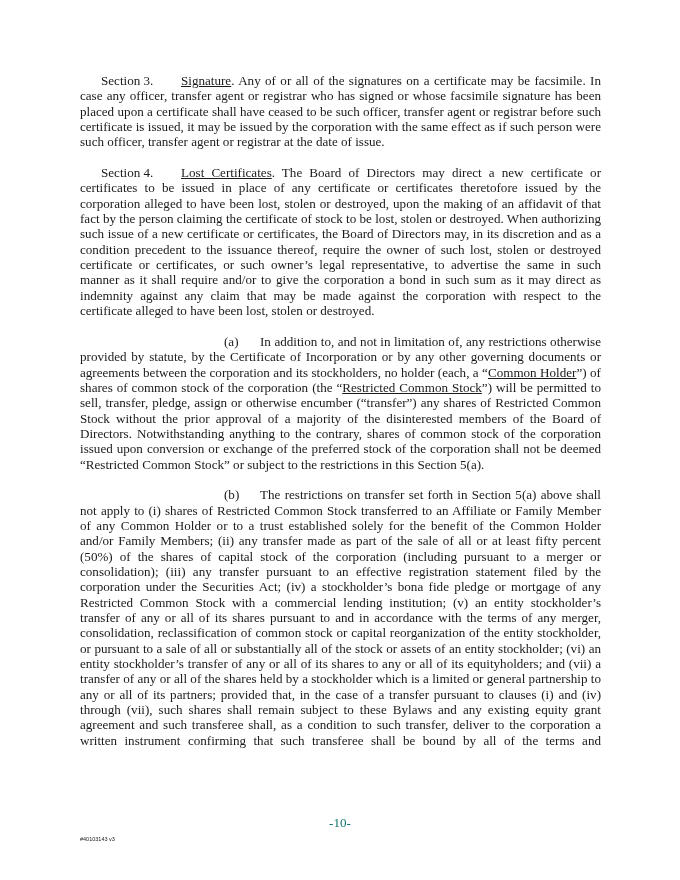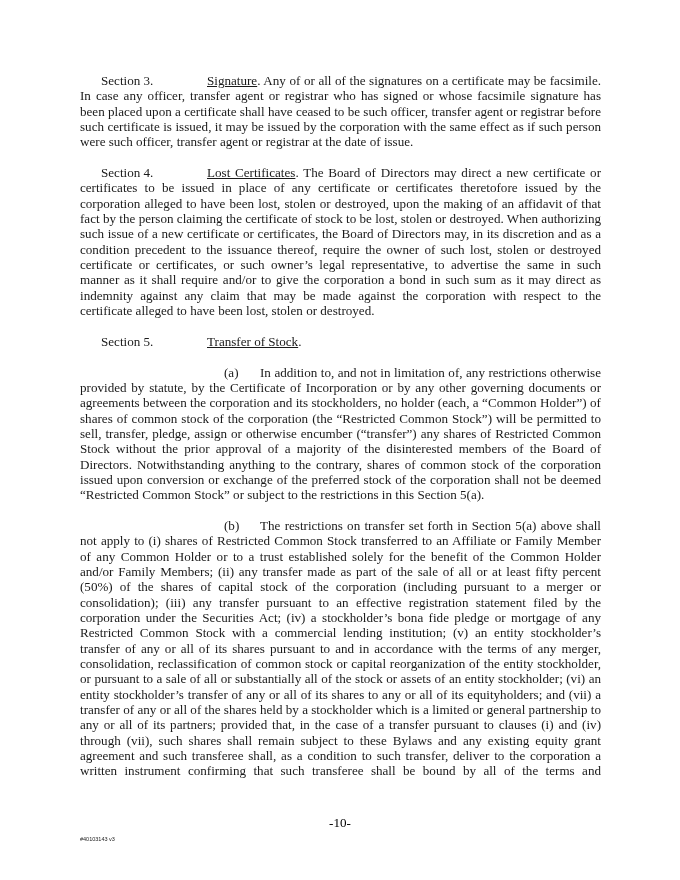--- a/index.html
+++ b/index.html
@@ -4,43 +4,42 @@
 <style>
   html, body { margin: 0; padding: 0; background: #ffffff; }
   body { width: 680px; height: 880px; position: relative; overflow: hidden; }
   .page {
     position: absolute; left: 80px; top: 73px; width: 521px;
     font-family: "Liberation Serif", serif; font-size: 13.1px; line-height: 15.35px;
     color: #1a1a1a;
   }
   .para { text-align: justify; margin: 0 0 15.35px 0; }
   .sec-num { display: inline-block; width: 80px; margin-left: 21px; }
-  .heading { text-decoration: underline; margin-left: 26px; }
+  .heading { text-decoration: underline; }
   .indent { display: inline-block; width: 144px; }
   .sublabel { display: inline-block; width: 36px; }
-  .u { }
+  .u { text-decoration: underline; }
   .sec5-head { margin: 0 0 15.35px 0; }
   .pagenum {
     position: absolute; left: 0; width: 680px; top: 815px; text-align: center;
-    font-family: "Liberation Serif", serif; font-size: 13.1px; color: #000000;
+    font-family: "Liberation Serif", serif; font-size: 13.1px; color: #0f766e;
   }
   .docid {
     position: absolute; left: 80px; top: 836px;
     font-family: "Liberation Sans", sans-serif; font-size: 5.5px; color: #222;
   }
 </style>
 </head>
 <body>
 
 <div class="page">
   <p class="para"><span class="sec-num">Section 3.</span><span class="heading">Signature</span><span>.  Any of or all of the signatures on a certificate may be facsimile.  In case any officer, transfer agent or registrar who has signed or whose facsimile signature has been placed upon a certificate shall have ceased to be such officer, transfer agent or registrar before such certificate is issued, it may be issued by the corporation with the same effect as if such person were such officer, transfer agent or registrar at the date of issue.</span></p>
 
   <p class="para"><span class="sec-num">Section 4.</span><span class="heading">Lost Certificates</span><span>.  The Board of Directors may direct a new certificate or certificates to be issued in place of any certificate or certificates theretofore issued by the corporation alleged to have been lost, stolen or destroyed, upon the making of an affidavit of that fact by the person claiming the certificate of stock to be lost, stolen or destroyed.  When authorizing such issue of a new certificate or certificates, the Board of Directors may, in its discretion and as a condition precedent to the issuance thereof, require the owner of such lost, stolen or destroyed certificate or certificates, or such owner’s legal representative, to advertise the same in such manner as it shall require and/or to give the corporation a bond in such sum as it may direct as indemnity against any claim that may be made against the corporation with respect to the certificate alleged to have been lost, stolen or destroyed.</span></p>
 
-  <p class="sec5-head"><span class="sec-num">Section 5.</span><span class="heading">Transfer of Stock</span><span>.</span></p>
 
   <p class="para"><span class="indent"></span><span class="sublabel">(a)</span><span>In addition to, and not in limitation of, any restrictions otherwise provided by statute, by the Certificate of Incorporation or by any other governing documents or agreements between the corporation and its stockholders, no holder (each, a “</span><span class="u">Common Holder</span><span>”) of shares of common stock of the corporation (the “</span><span class="u">Restricted Common Stock</span><span>”) will be permitted to sell, transfer, pledge, assign or otherwise encumber (“transfer”) any shares of Restricted Common Stock without the prior approval of a majority of the disinterested members of the Board of Directors.  Notwithstanding anything to the contrary, shares of common stock of the corporation issued upon conversion or exchange of the preferred stock of the corporation shall not be deemed “Restricted Common Stock” or subject to the restrictions in this Section 5(a).</span></p>
 
   <p class="para" style="text-align-last: justify;"><span class="indent"></span><span class="sublabel">(b)</span><span>The restrictions on transfer set forth in Section 5(a) above shall not apply to (i) shares of Restricted Common Stock transferred to an Affiliate or Family Member of any Common Holder or to a trust established solely for the benefit of the Common Holder and/or Family Members; (ii) any transfer made as part of the sale of all or at least fifty percent (50%) of the shares of capital stock of the corporation (including pursuant to a merger or consolidation); (iii) any transfer pursuant to an effective registration statement filed by the corporation under the Securities Act; (iv) a stockholder’s bona fide pledge or mortgage of any Restricted Common Stock with a commercial lending institution; (v) an entity stockholder’s transfer of any or all of its shares pursuant to and in accordance with the terms of any merger, consolidation, reclassification of common stock or capital reorganization of the entity stockholder, or pursuant to a sale of all or substantially all of the stock or assets of an entity stockholder; (vi) an entity stockholder’s transfer of any or all of its shares to any or all of its equityholders; and (vii) a transfer of any or all of the shares held by a stockholder which is a limited or general partnership to any or all of its partners; provided that, in the case of a transfer pursuant to clauses (i) and (iv) through (vii), such shares shall remain subject to these Bylaws and any existing equity grant agreement and such transferee shall, as a condition to such transfer, deliver to the corporation a written instrument confirming that such transferee shall be bound by all of the terms and</span></p>
 </div>
 
 <div class="pagenum">-10-</div>
 <div class="docid">#40103143 v3</div>
 
 </body></html>

